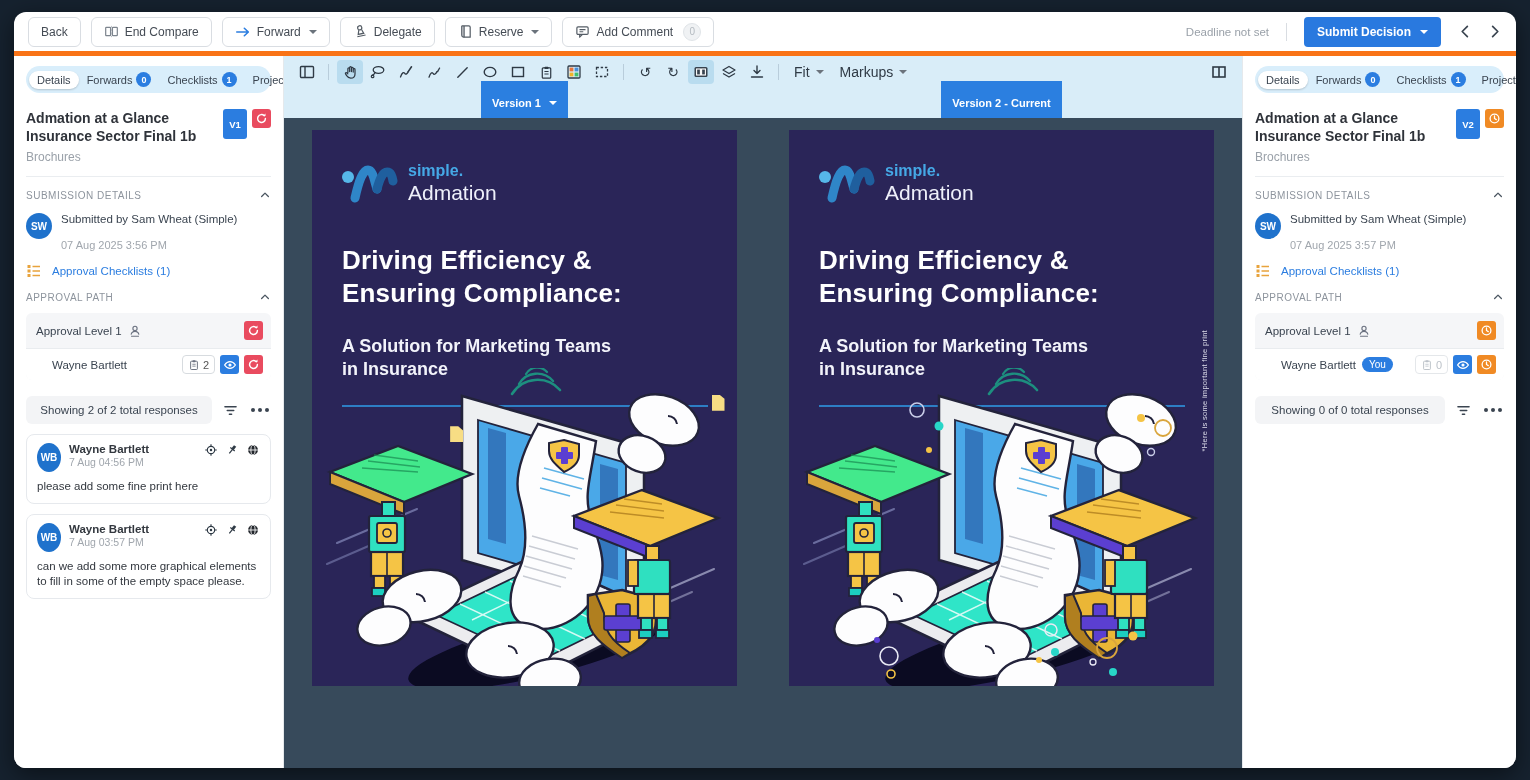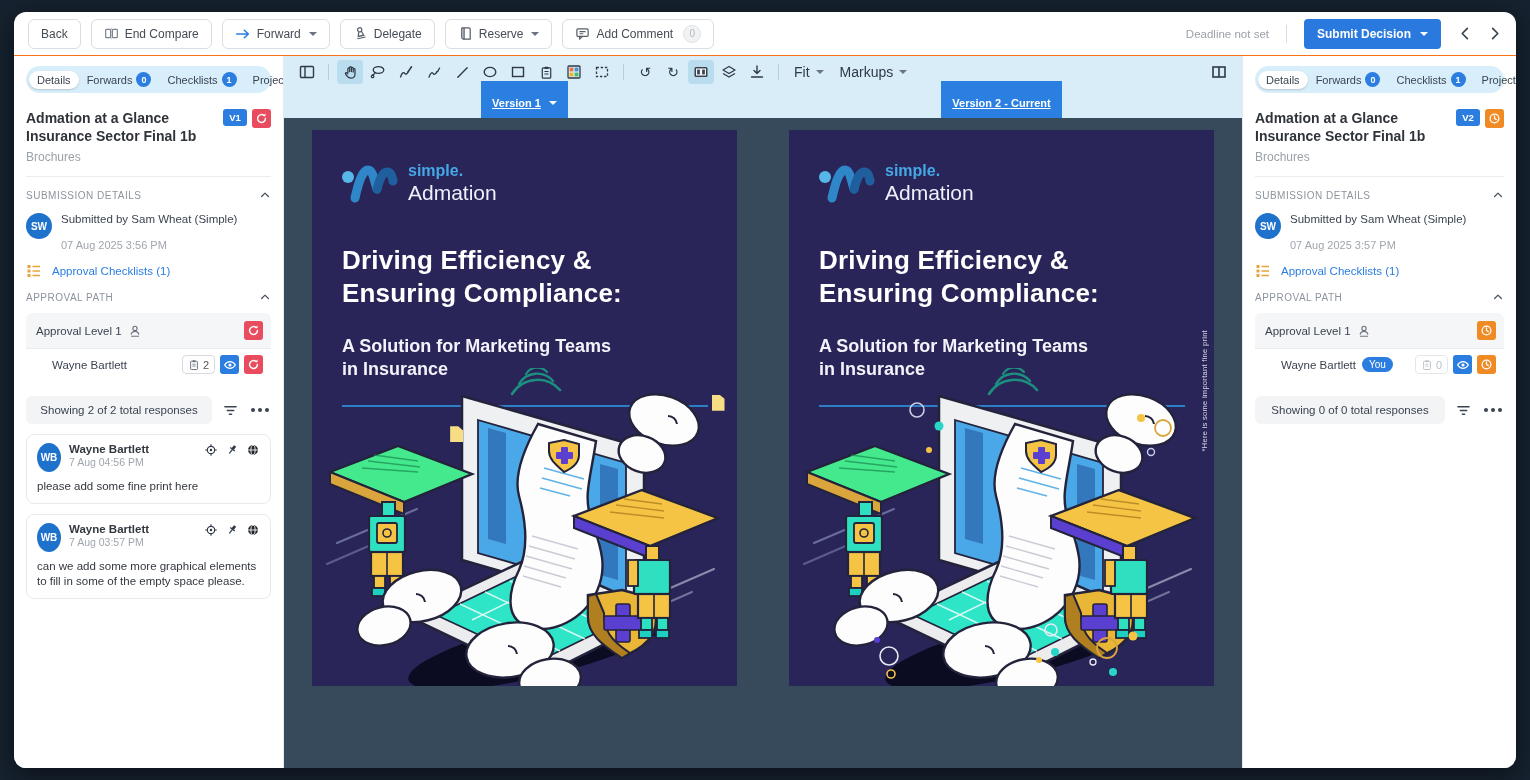--- a/index.html
+++ b/index.html
@@ -4,21 +4,21 @@
 <style>
   * { box-sizing: border-box; margin: 0; padding: 0; }
   html,body { width:1530px; height:780px; overflow:hidden;
     font-family:"Liberation Sans", sans-serif; background:#16222f; }
   .window { position:absolute; left:14px; top:12px; width:1502px; height:756px;
     background:#fff; border-radius:12px; overflow:hidden;
     box-shadow:0 6px 24px rgba(0,0,0,.5); display:flex; flex-direction:column; }
 
   
   .topbar { height:44px; flex:0 0 44px; display:flex; align-items:center;
-    padding:0 14px; gap:10px; border-bottom:1px solid #f97316; }
+    padding:0 14px; gap:10px; border-bottom:5px solid #f97316; }
   .btn { display:inline-flex; align-items:center; gap:6px; height:30px;
     padding:0 12px; background:#fff; border:1px solid #d9dde2; border-radius:6px;
     font-size:12px; color:#454c55; cursor:pointer; white-space:nowrap; }
   .btn svg { flex:0 0 auto; }
   .caret-down { width:0; height:0; border-left:4px solid transparent;
     border-right:4px solid transparent; border-top:4px solid #6b737c;
     display:inline-block; margin-left:2px; }
   .cc-badge { width:18px; height:18px; border-radius:50%; background:#f0f2f4;
     border:1px solid #e0e4e8; color:#b4bac1; font-size:10px; display:inline-flex;
     align-items:center; justify-content:center; margin-left:4px; }
@@ -47,21 +47,21 @@
   .tab.active { background:#fff; box-shadow:0 1px 2px rgba(0,0,0,.18); }
   .tab-badge { min-width:15px; height:15px; border-radius:8px; background:#2b7de0;
     color:#fff; font-size:9px; font-weight:bold; display:inline-flex;
     align-items:center; justify-content:center; padding:0 3px; }
 
   
   .title-row { display:flex; margin-top:16px; gap:8px; }
   .doc-title { flex:1; font-size:14px; font-weight:bold; color:#2f333a;
     line-height:1.3; }
   .title-badges { display:flex; gap:5px; flex:0 0 auto; align-items:flex-start; }
-  .vbadge { height:17px; min-width:24px; border-radius:3px; background:#2b7de0;
+  .vbadge { height:30px; min-width:24px; border-radius:3px; background:#2b7de0;
     color:#fff; font-size:9.5px; font-weight:bold; display:inline-flex;
     align-items:center; justify-content:center; padding:0 4px; }
   .sq-badge { width:19px; height:19px; border-radius:3px; display:inline-flex;
     align-items:center; justify-content:center; color:#fff; }
   .sq-red { background:#e94b5f; } .sq-orange { background:#f08a24; }
   .category { font-size:12px; color:#9aa1a9; margin-top:5px; }
 
   .hdiv { border-top:1px solid #eaedf0; margin:12px 0 0; }
   .sec-head { display:flex; align-items:center; justify-content:space-between;
     margin-top:12px; }
@@ -122,21 +122,21 @@
   .vtext { font-size:14px; color:#2f3a45; display:flex; align-items:center;
     gap:4px; padding:0 7px; cursor:pointer; }
   .uglyph { font-family:"DejaVu Sans", sans-serif; font-size:14px; line-height:1; }
   .spacer { flex:1; }
 
   .version-row { height:30px; flex:0 0 30px; display:flex; justify-content:center;
     gap:52px; align-items:center; }
   .vslot { width:425px; display:flex; justify-content:center; }
   .vchip { background:#2b7fe0; color:#fff; font-size:11px; font-weight:bold;
     border-radius:0; padding:16px 11px; display:inline-flex; align-items:center;
-    gap:6px; cursor:pointer;text-decoration:underline; }
+    gap:6px; cursor:pointer; }
   .vchip .caret-down { border-top-color:#fff; }
 
   .canvas { flex:1; background:#374a5b; display:flex; justify-content:center;
     gap:52px; padding-top:12px; overflow:hidden; }
   .page { width:425px; height:556px; background:#2a2558; position:relative;
     overflow:hidden; flex:0 0 425px; }
   .logo-row { display:flex; align-items:center; gap:10px; margin:30px 0 0 28px; }
   .brand-top { color:#45a8e6; font-size:16px; font-weight:bold; }
   .brand-bottom { color:#eef0fa; font-size:21px; margin-top:1px; }
   .headline { color:#fff; font-size:26px; font-weight:bold; line-height:1.28;

